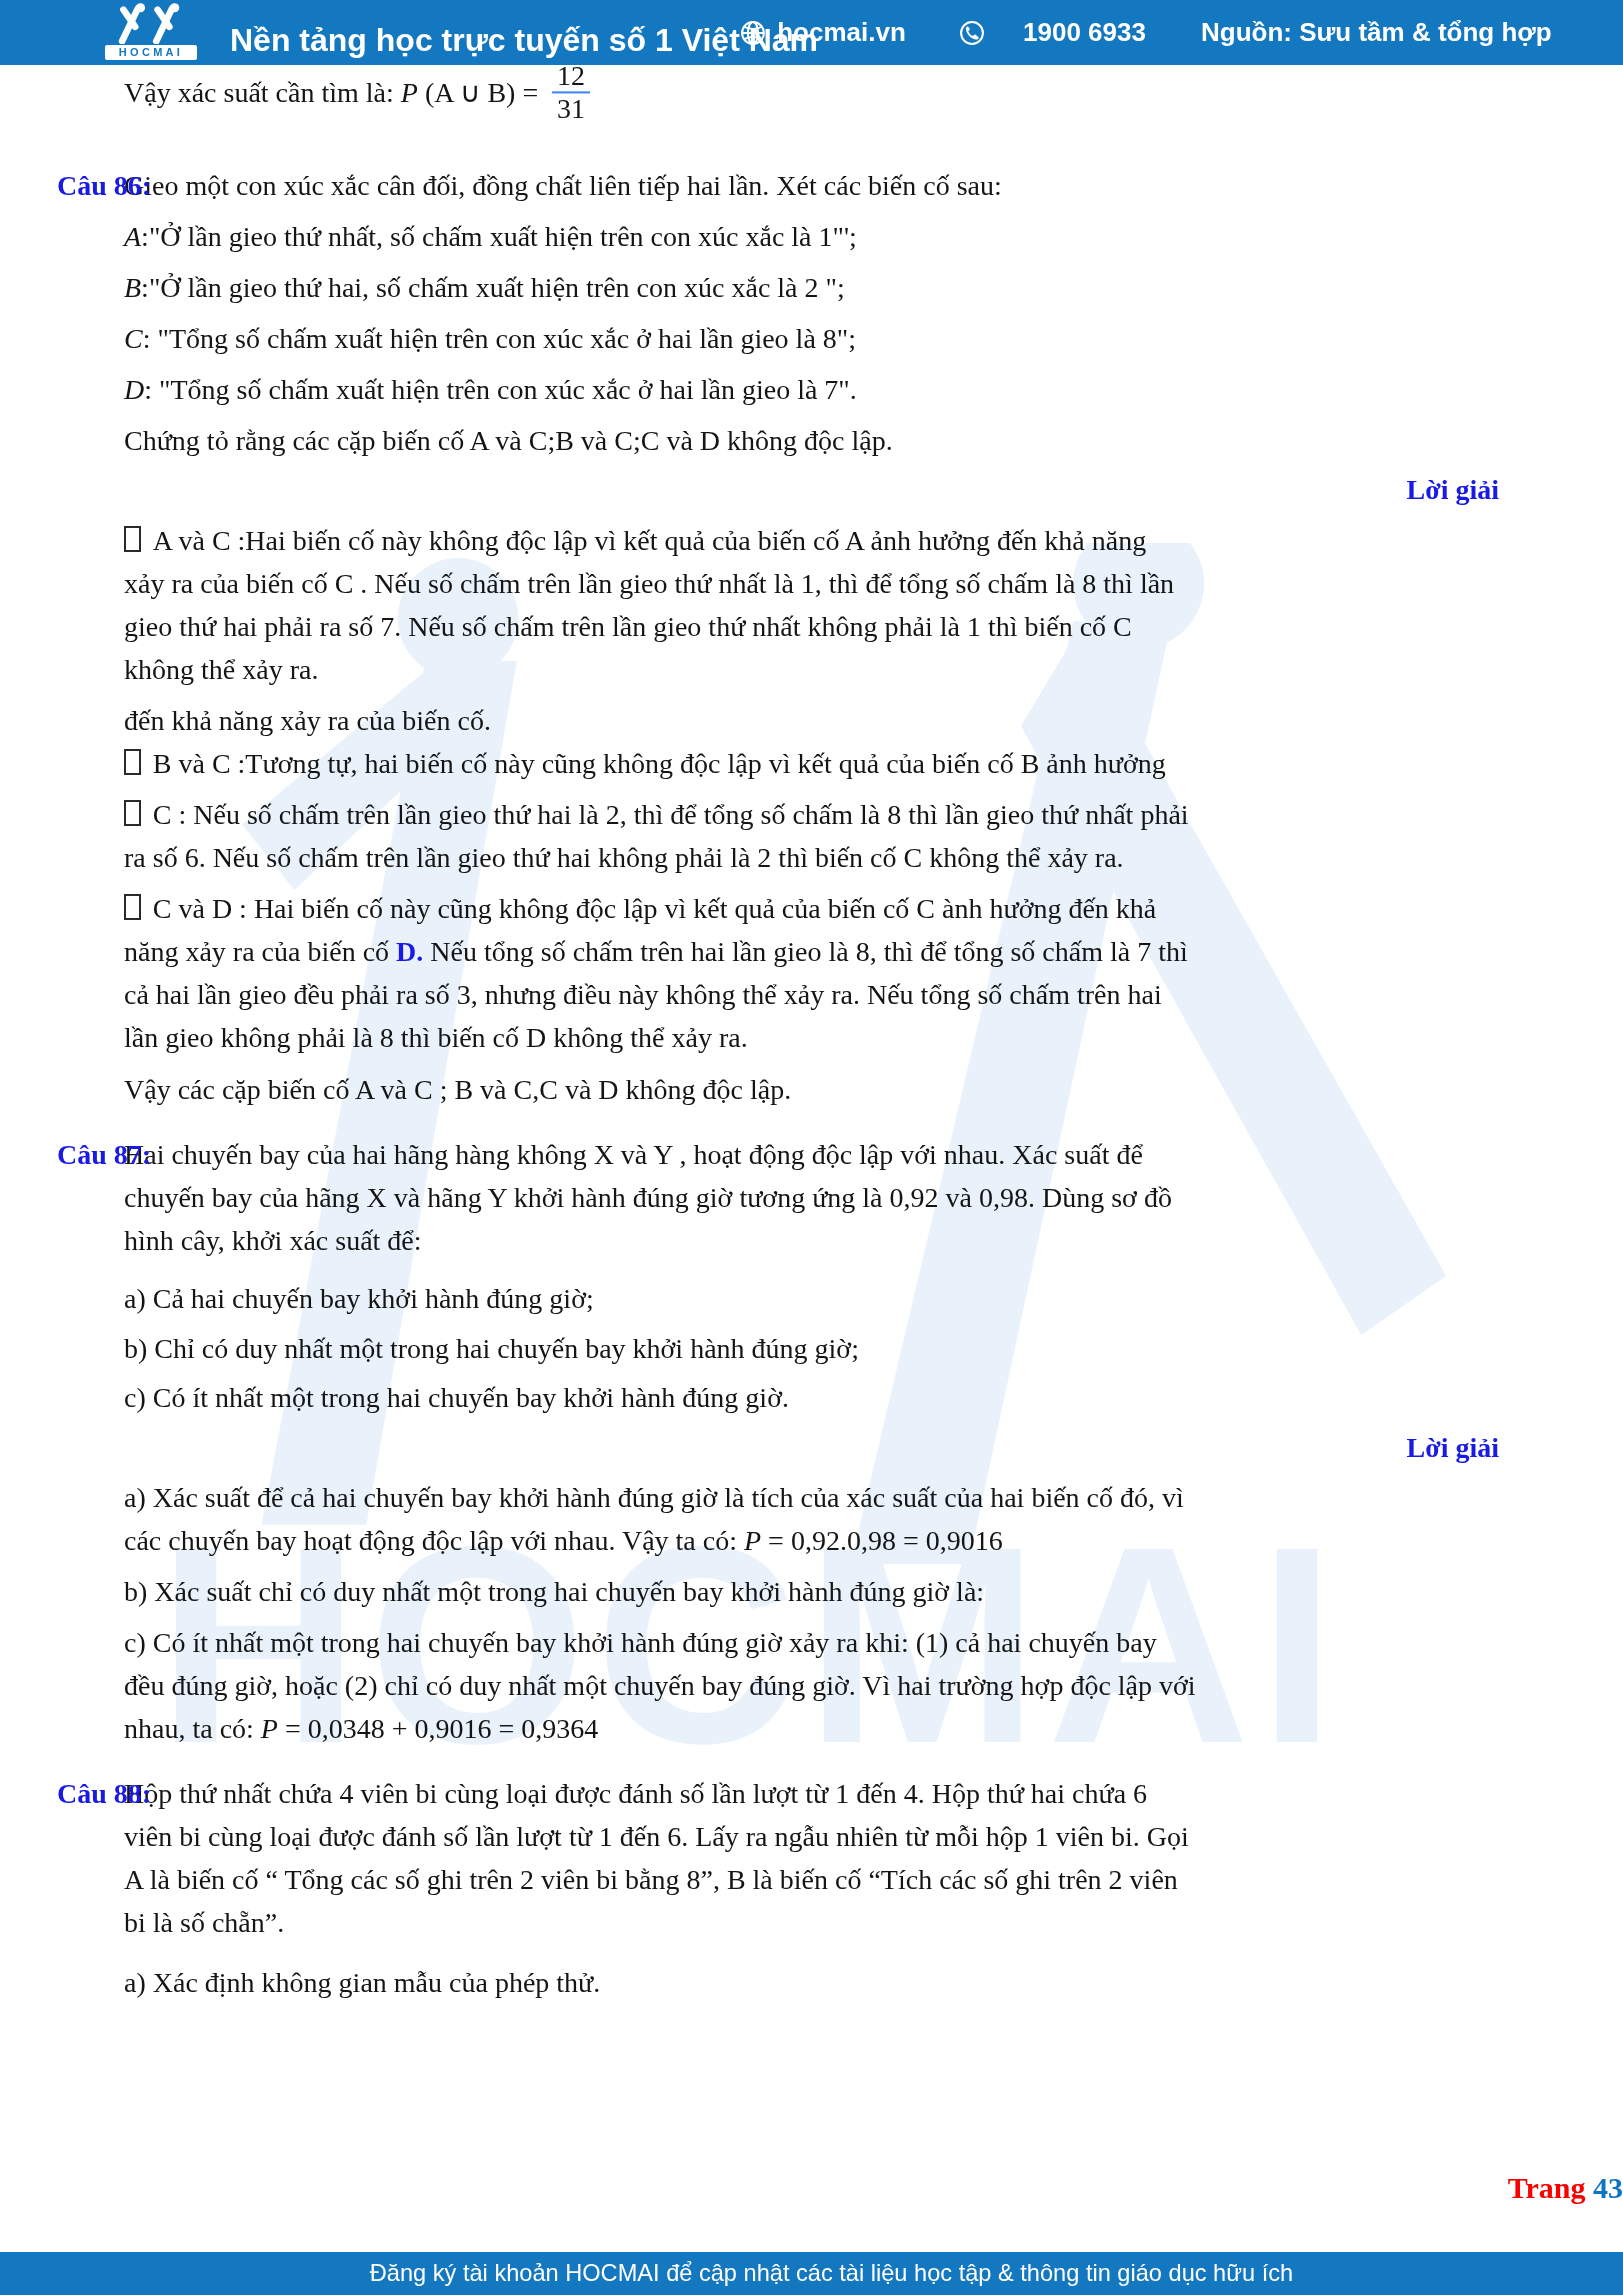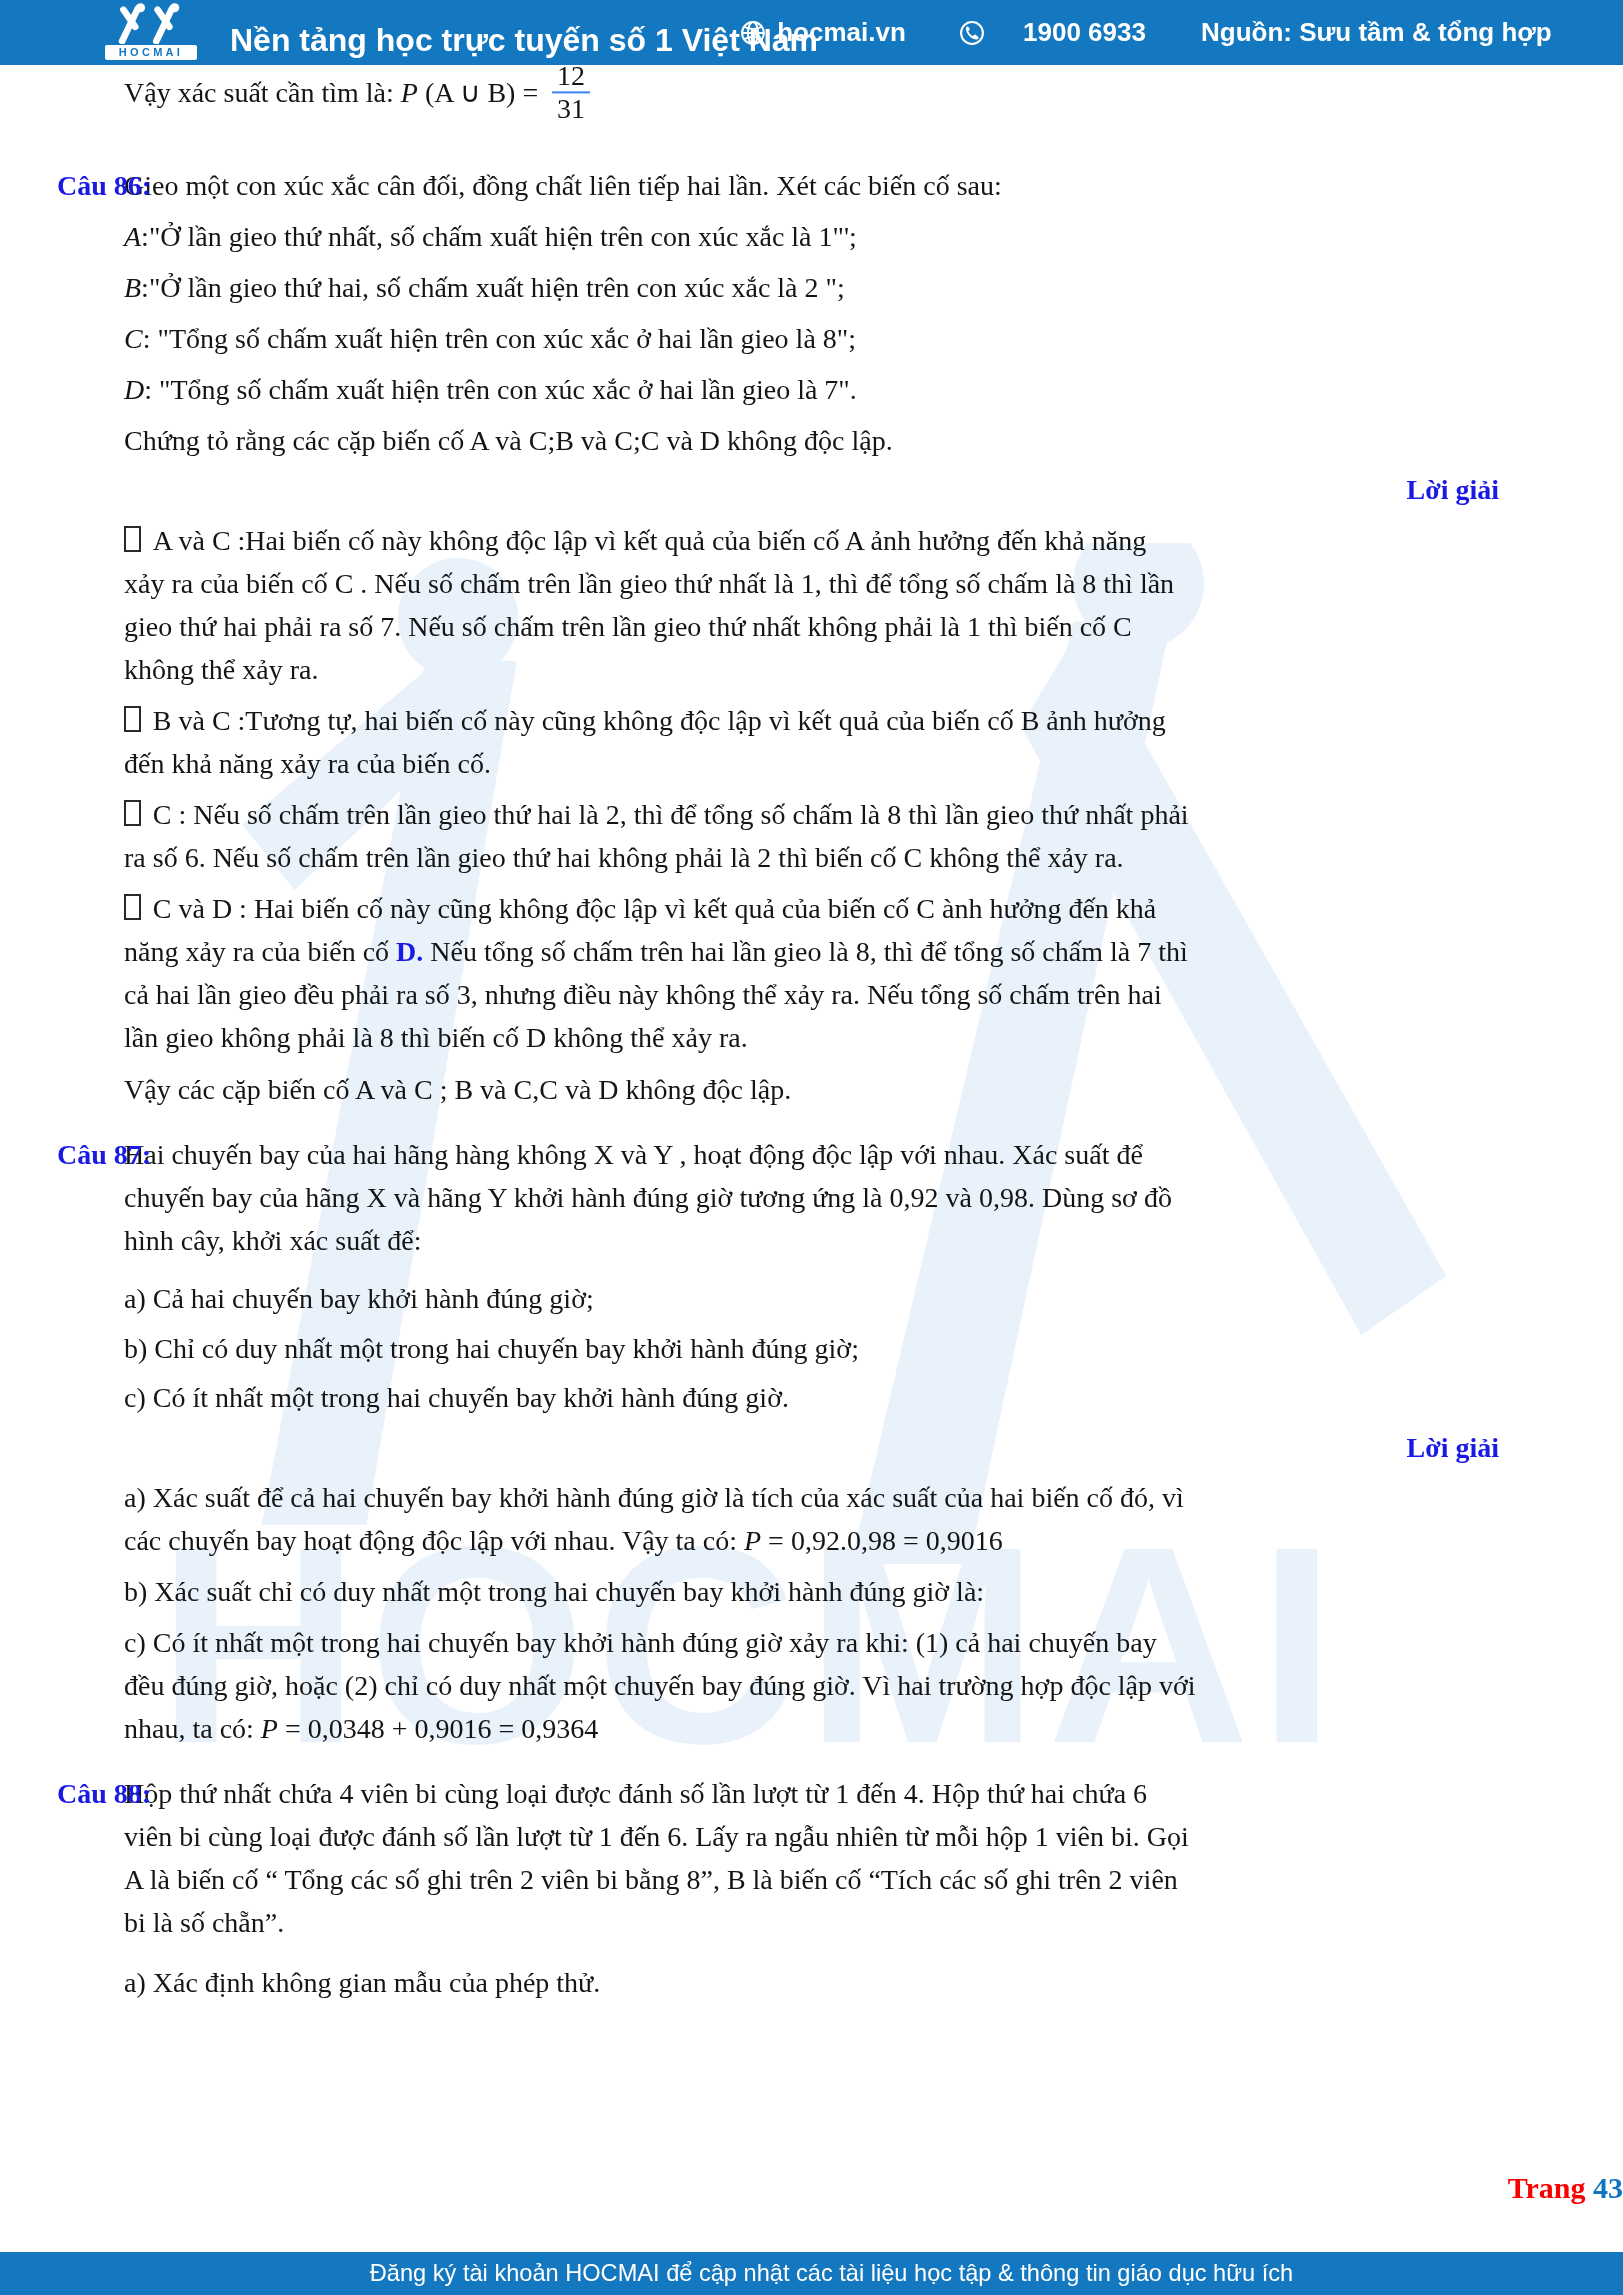--- a/index.html
+++ b/index.html
@@ -165,22 +165,22 @@
       <p class="solhead">Lời giải</p>
 
       <div class="bullet">
         <p class="line"><span class="bullet-box"></span><span>A và C :Hai biến cố này không độc lập vì kết quả của biến cố A ảnh hưởng đến khả năng</span></p>
         <p class="line">xảy ra của biến cố C . Nếu số chấm trên lần gieo thứ nhất là 1, thì để tổng số chấm là 8 thì lần</p>
         <p class="line">gieo thứ hai phải ra số 7. Nếu số chấm trên lần gieo thứ nhất không phải là 1 thì biến cố C</p>
         <p class="line">không thể xảy ra.</p>
       </div>
 
       <div class="bullet">
+        <p class="line">đến khả năng xảy ra của biến cố.</p>
         <p class="line"><span class="bullet-box"></span><span>B và C :Tương tự, hai biến cố này cũng không độc lập vì kết quả của biến cố B ảnh hưởng</span></p>
-        <p class="line">đến khả năng xảy ra của biến cố.</p>
       </div>
 
       <div class="bullet">
         <p class="line"><span class="bullet-box"></span><span>C : Nếu số chấm trên lần gieo thứ hai là 2, thì để tổng số chấm là 8 thì lần gieo thứ nhất phải</span></p>
         <p class="line">ra số 6. Nếu số chấm trên lần gieo thứ hai không phải là 2 thì biến cố C không thể xảy ra.</p>
       </div>
 
       <div class="bullet">
         <p class="line"><span class="bullet-box"></span><span>C và D : Hai biến cố này cũng không độc lập vì kết quả của biến cố C ành hưởng đến khả</span></p>
         <p class="line">

